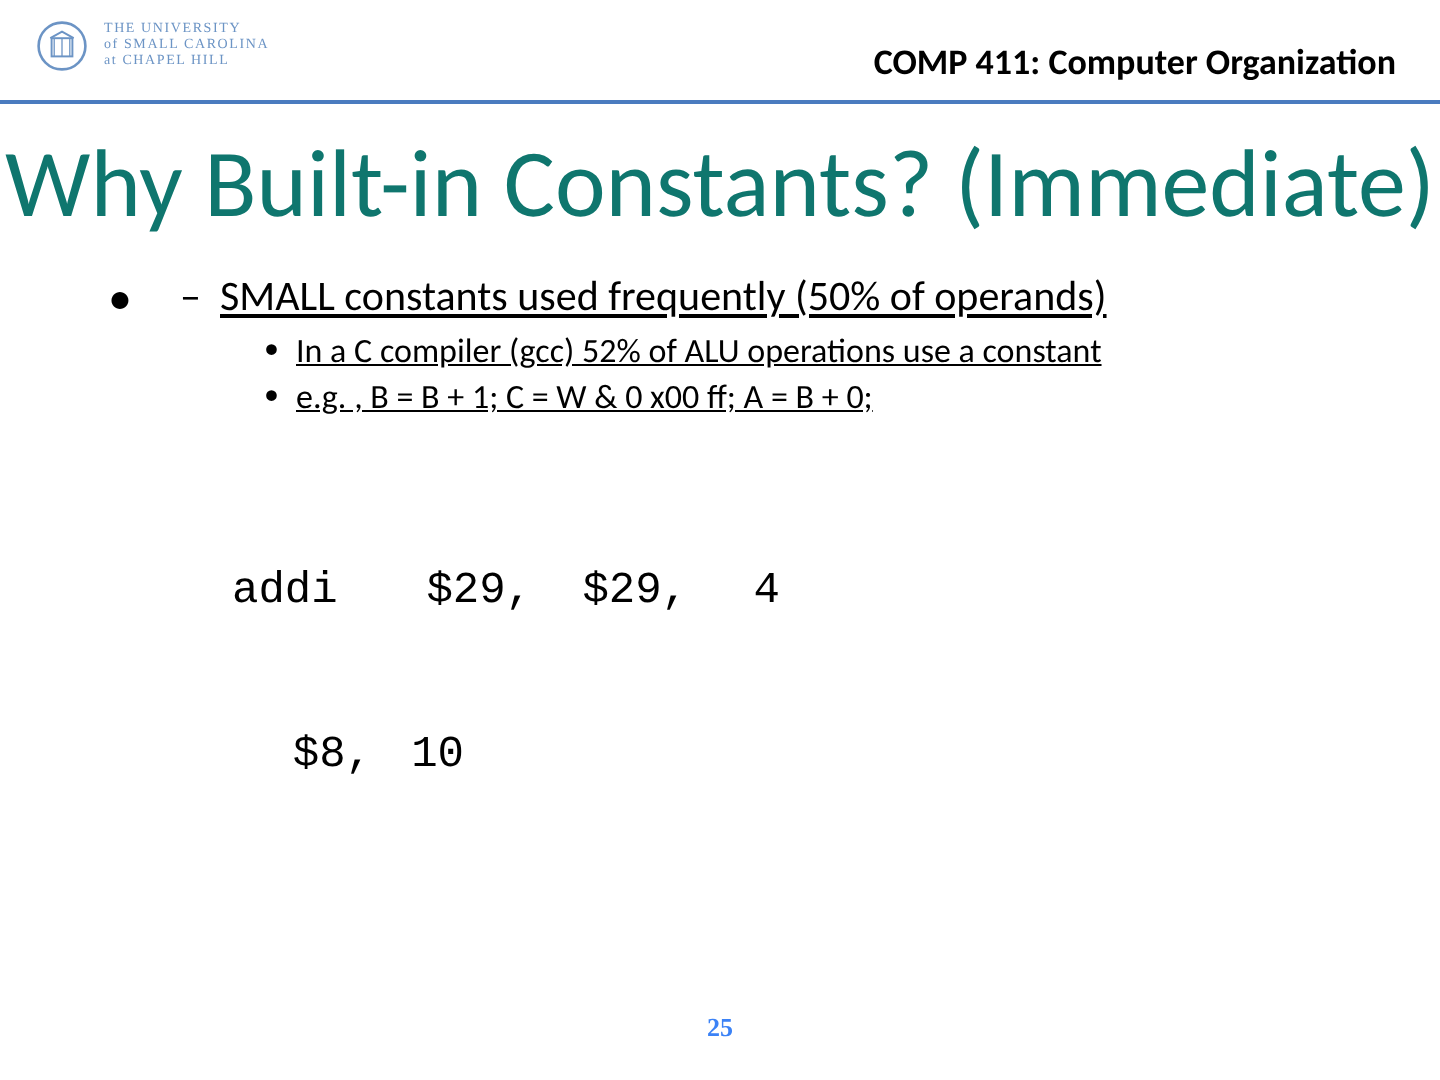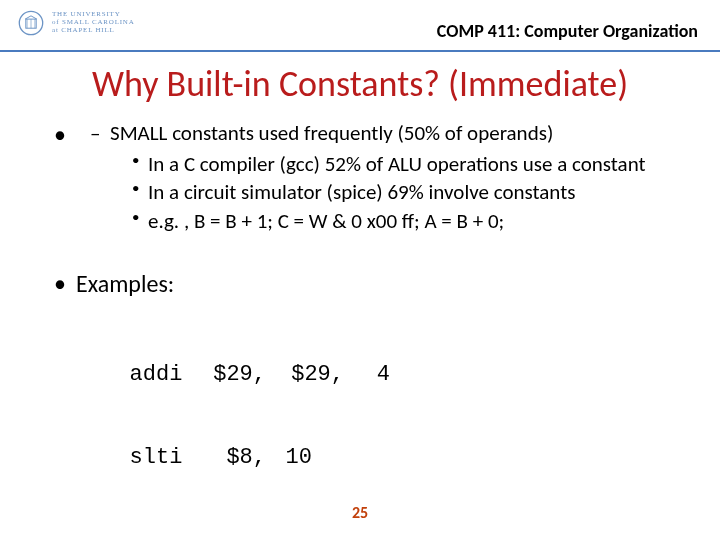--- a/index.html
+++ b/index.html
@@ -48,22 +48,22 @@
   .course {
     position: absolute;
     right: 22px;
     top: 20px;
     font-weight: 700;
     font-size: 18px;
     color: #000;
   }
   .title {
     text-align: center;
-    font-size: 36px;
-    color: #b91c1c;
+    font-size: 48px;
+    color: #0f766e;
     margin: 10px 0 14px 0;
     font-weight: 400;
   }
   .body {
     padding: 0 36px 0 54px;
   }
   ul { margin: 0; padding: 0; list-style: none; }
   .lvl1 > li {
     font-size: 24px;
     margin-bottom: 4px;
@@ -79,33 +79,34 @@
   }
   .lvl2 {
     margin-top: 6px;
     margin-left: 14px;
   }
   .lvl2 > li {
     font-size: 21px;
     position: relative;
     padding-left: 20px;
     margin-bottom: 16px;
+    text-decoration: underline;
   }
   .lvl2 > li::before {
     content: "–";
     position: absolute;
     left: 0;
     top: 0;
   }
   .lvl3 {
     margin-top: 4px;
     margin-left: 22px;
   }
   .lvl3 > li {
-    font-size: 21px;
+    font-size: 17px;
     position: relative;
     padding-left: 16px;
     line-height: 1.35;
   }
   .lvl3 > li::before {
     content: "•";
     position: absolute;
     left: 0;
     top: 0;
     font-size: 15px;
@@ -114,33 +115,34 @@
     margin-top: 34px !important;
   }
   .code-block {
     font-family: "Courier New", monospace;
     font-size: 22px;
     white-space: pre;
     margin: 8px 0 0 62px;
     line-height: 1.25;
   }
   .code-row { display: flex; }
-  .mn { width: 80px; text-align: center; }
+  .mn { width: 80px; text-align: left; }
   .r1 { width: 70px; text-align: right; }
   .r2 { width: 78px; text-align: right; }
   .r3 { width: 46px; text-align: right; }
   .pagenum {
     position: absolute;
     bottom: 18px;
     left: 0;
     width: 100%;
     text-align: center;
-    font-size: 16px;
+    font-size: 13px;
     font-weight: 700;
-    color: #c2410c;
+    color: #3b82f6;
+    font-family: Liberation Serif, serif;
   }
 </style>
 </head>
 <body>
 
 <div class="slide">
 
   <div class="header">
     <div class="logo">
       <svg class="logo-seal" viewBox="0 0 40 40">
@@ -163,40 +165,35 @@
   <div class="title">Why Built-in Constants? (Immediate)</div>
 
   <div class="body">
     <ul class="lvl1">
       <li>
         <ul class="lvl2">
           <li>
             <span>SMALL constants used frequently (50% of operands)</span>
             <ul class="lvl3">
               <li>In a C compiler (gcc) 52% of ALU operations use a constant</li>
-              <li>In a circuit simulator (spice) 69% involve constants</li>
               <li>e.g. , B = B + 1; C = W &amp; 0 x00 ff; A = B + 0;</li>
             </ul>
           </li>
         </ul>
-      </li>
-      <li class="examples-li">
-        <span>Examples:</span>
       </li>
     </ul>
 
     <div class="code-block">
       <div class="code-row">
         <span class="mn">addi</span>
         <span class="r1">$29,</span>
         <span class="r2">$29,</span>
         <span class="r3">4</span>
       </div>
       <div class="code-row">
-        <span class="mn">slti</span>
         <span class="r1">$8,</span>
         <span class="r3">10</span>
       </div>
       
       
     </div>
   </div>
 
   <div class="pagenum">25</div>
 </div>

